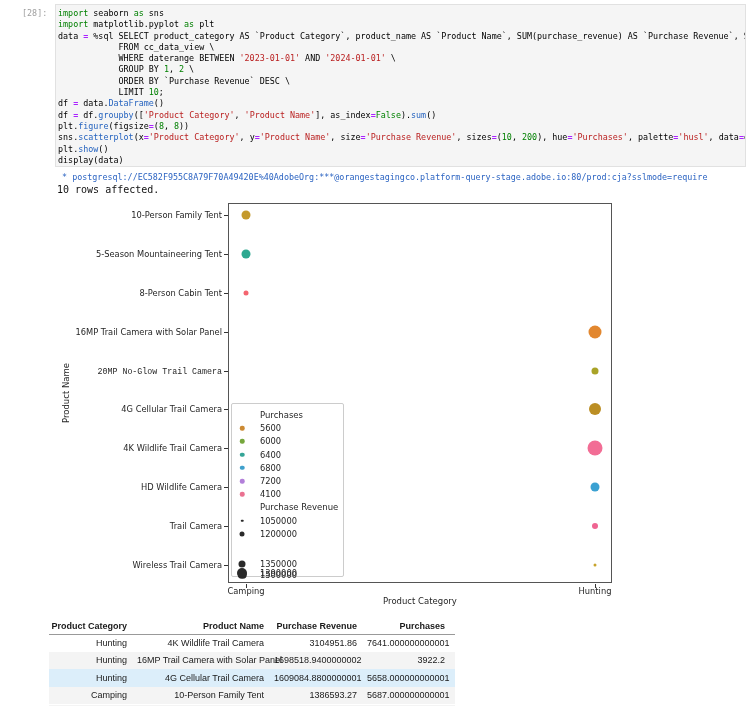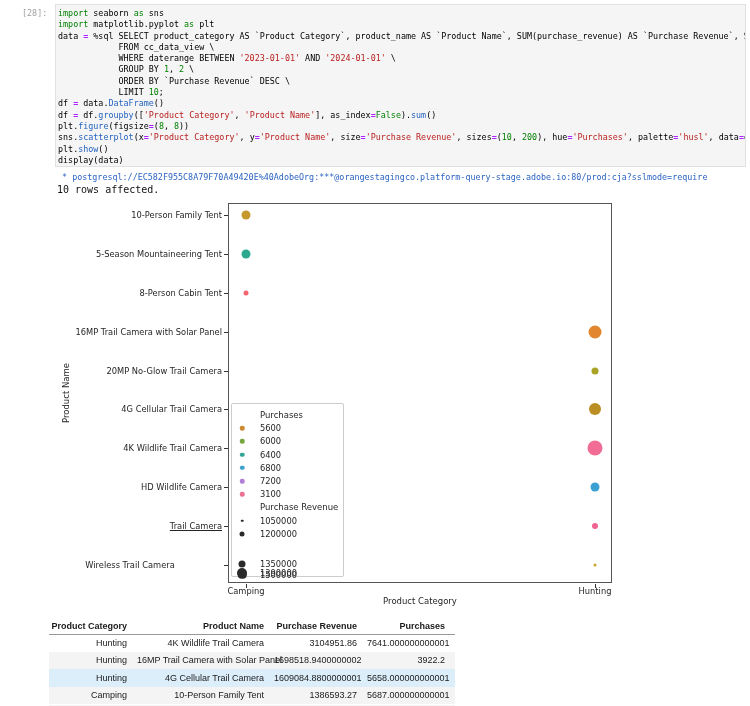--- a/index.html
+++ b/index.html
@@ -102,31 +102,31 @@
     <div class="xaxis-title" style="left:345px; top:596px; width:150px;">Product Category</div>
     <div id="fig-dynamic">
         <div class="fig-text ytick-label" style="left: 38px; top: 215px; width: 184px;">10-Person Family Tent</div>
         <div class="ytick-mark" style="left: 224px; top: 215px;"></div>
         <div class="fig-text ytick-label" style="left: 38px; top: 253.89px; width: 184px;">5-Season Mountaineering Tent</div>
         <div class="ytick-mark" style="left: 224px; top: 253.89px;"></div>
         <div class="fig-text ytick-label" style="left: 38px; top: 292.78px; width: 184px;">8-Person Cabin Tent</div>
         <div class="ytick-mark" style="left: 224px; top: 292.78px;"></div>
         <div class="fig-text ytick-label" style="left: 38px; top: 331.67px; width: 184px;">16MP Trail Camera with Solar Panel</div>
         <div class="ytick-mark" style="left: 224px; top: 331.67px;"></div>
-        <div class="fig-text ytick-label" style="left: 38px; top: 370.56px; width: 184px;">20MP No-Glow Trail Camera</div>
+        <div class="fig-text ytick-label" style="left: 38px; top: 370.56px; width: 184px; font-family: Liberation Mono, monospace;">20MP No-Glow Trail Camera</div>
         <div class="ytick-mark" style="left: 224px; top: 370.56px;"></div>
         <div class="fig-text ytick-label" style="left: 38px; top: 409.45px; width: 184px;">4G Cellular Trail Camera</div>
         <div class="ytick-mark" style="left: 224px; top: 409.45px;"></div>
         <div class="fig-text ytick-label" style="left: 38px; top: 448.34px; width: 184px;">4K Wildlife Trail Camera</div>
         <div class="ytick-mark" style="left: 224px; top: 448.34px;"></div>
         <div class="fig-text ytick-label" style="left: 38px; top: 487.23px; width: 184px;">HD Wildlife Camera</div>
         <div class="ytick-mark" style="left: 224px; top: 487.23px;"></div>
-        <div class="fig-text ytick-label" style="left: 38px; top: 526.12px; width: 184px; text-decoration: underline;">Trail Camera</div>
+        <div class="fig-text ytick-label" style="left: 38px; top: 526.12px; width: 184px;">Trail Camera</div>
         <div class="ytick-mark" style="left: 224px; top: 526.12px;"></div>
-        <div class="fig-text ytick-label" style="left: 38px; top: 565.01px; width: 184px; text-align: center;">Wireless Trail Camera</div>
+        <div class="fig-text ytick-label" style="left: 38px; top: 565.01px; width: 184px;">Wireless Trail Camera</div>
         <div class="ytick-mark" style="left: 224px; top: 565.01px;"></div>
         <div class="xtick-mark" style="left: 246px; top: 584px;"></div>
         <div class="fig-text xtick-label" style="left: 196px; top: 586px; width: 100px;">Camping</div>
         <div class="xtick-mark" style="left: 595px; top: 584px;"></div>
         <div class="fig-text xtick-label" style="left: 545px; top: 586px; width: 100px;">Hunting</div>
         <div class="dot" style="left: 246px; top: 215px; width: 9px; height: 9px; background: rgb(196, 154, 45);"></div>
         <div class="dot" style="left: 246px; top: 253.89px; width: 9px; height: 9px; background: rgb(45, 168, 144);"></div>
         <div class="dot" style="left: 246px; top: 292.78px; width: 5px; height: 5px; background: rgb(244, 101, 111);"></div>
         <div class="dot" style="left: 595px; top: 331.67px; width: 13px; height: 13px; background: rgb(226, 135, 47);"></div>
         <div class="dot" style="left: 595px; top: 370.56px; width: 7px; height: 7px; background: rgb(169, 163, 40);"></div>
@@ -155,21 +155,21 @@
         <div class="legend-row" style="top: 57.3px;">
           <div class="lg-dot" style="width: 4.5px; height: 4.5px; background: rgb(63, 160, 204);"></div>
           <div class="lg-label">6800</div>
         </div>
         <div class="legend-row" style="top: 70.5px;">
           <div class="lg-dot" style="width: 4.5px; height: 4.5px; background: rgb(178, 127, 217);"></div>
           <div class="lg-label">7200</div>
         </div>
         <div class="legend-row" style="top: 83.7px;">
           <div class="lg-dot" style="width: 4.5px; height: 4.5px; background: rgb(234, 113, 145);"></div>
-          <div class="lg-label">3100</div>
+          <div class="lg-label">4100</div>
         </div>
         <div class="legend-row" style="top: 96.9px;">
           <div class="lg-label lg-title">Purchase Revenue</div>
         </div>
         <div class="legend-row" style="top: 110.1px;">
           <div class="lg-dot" style="width: 2.5px; height: 2.5px; background: rgb(42, 42, 42);"></div>
           <div class="lg-label">1050000</div>
         </div>
         <div class="legend-row" style="top: 123.3px;">
           <div class="lg-dot" style="width: 5px; height: 5px; background: rgb(42, 42, 42);"></div>

